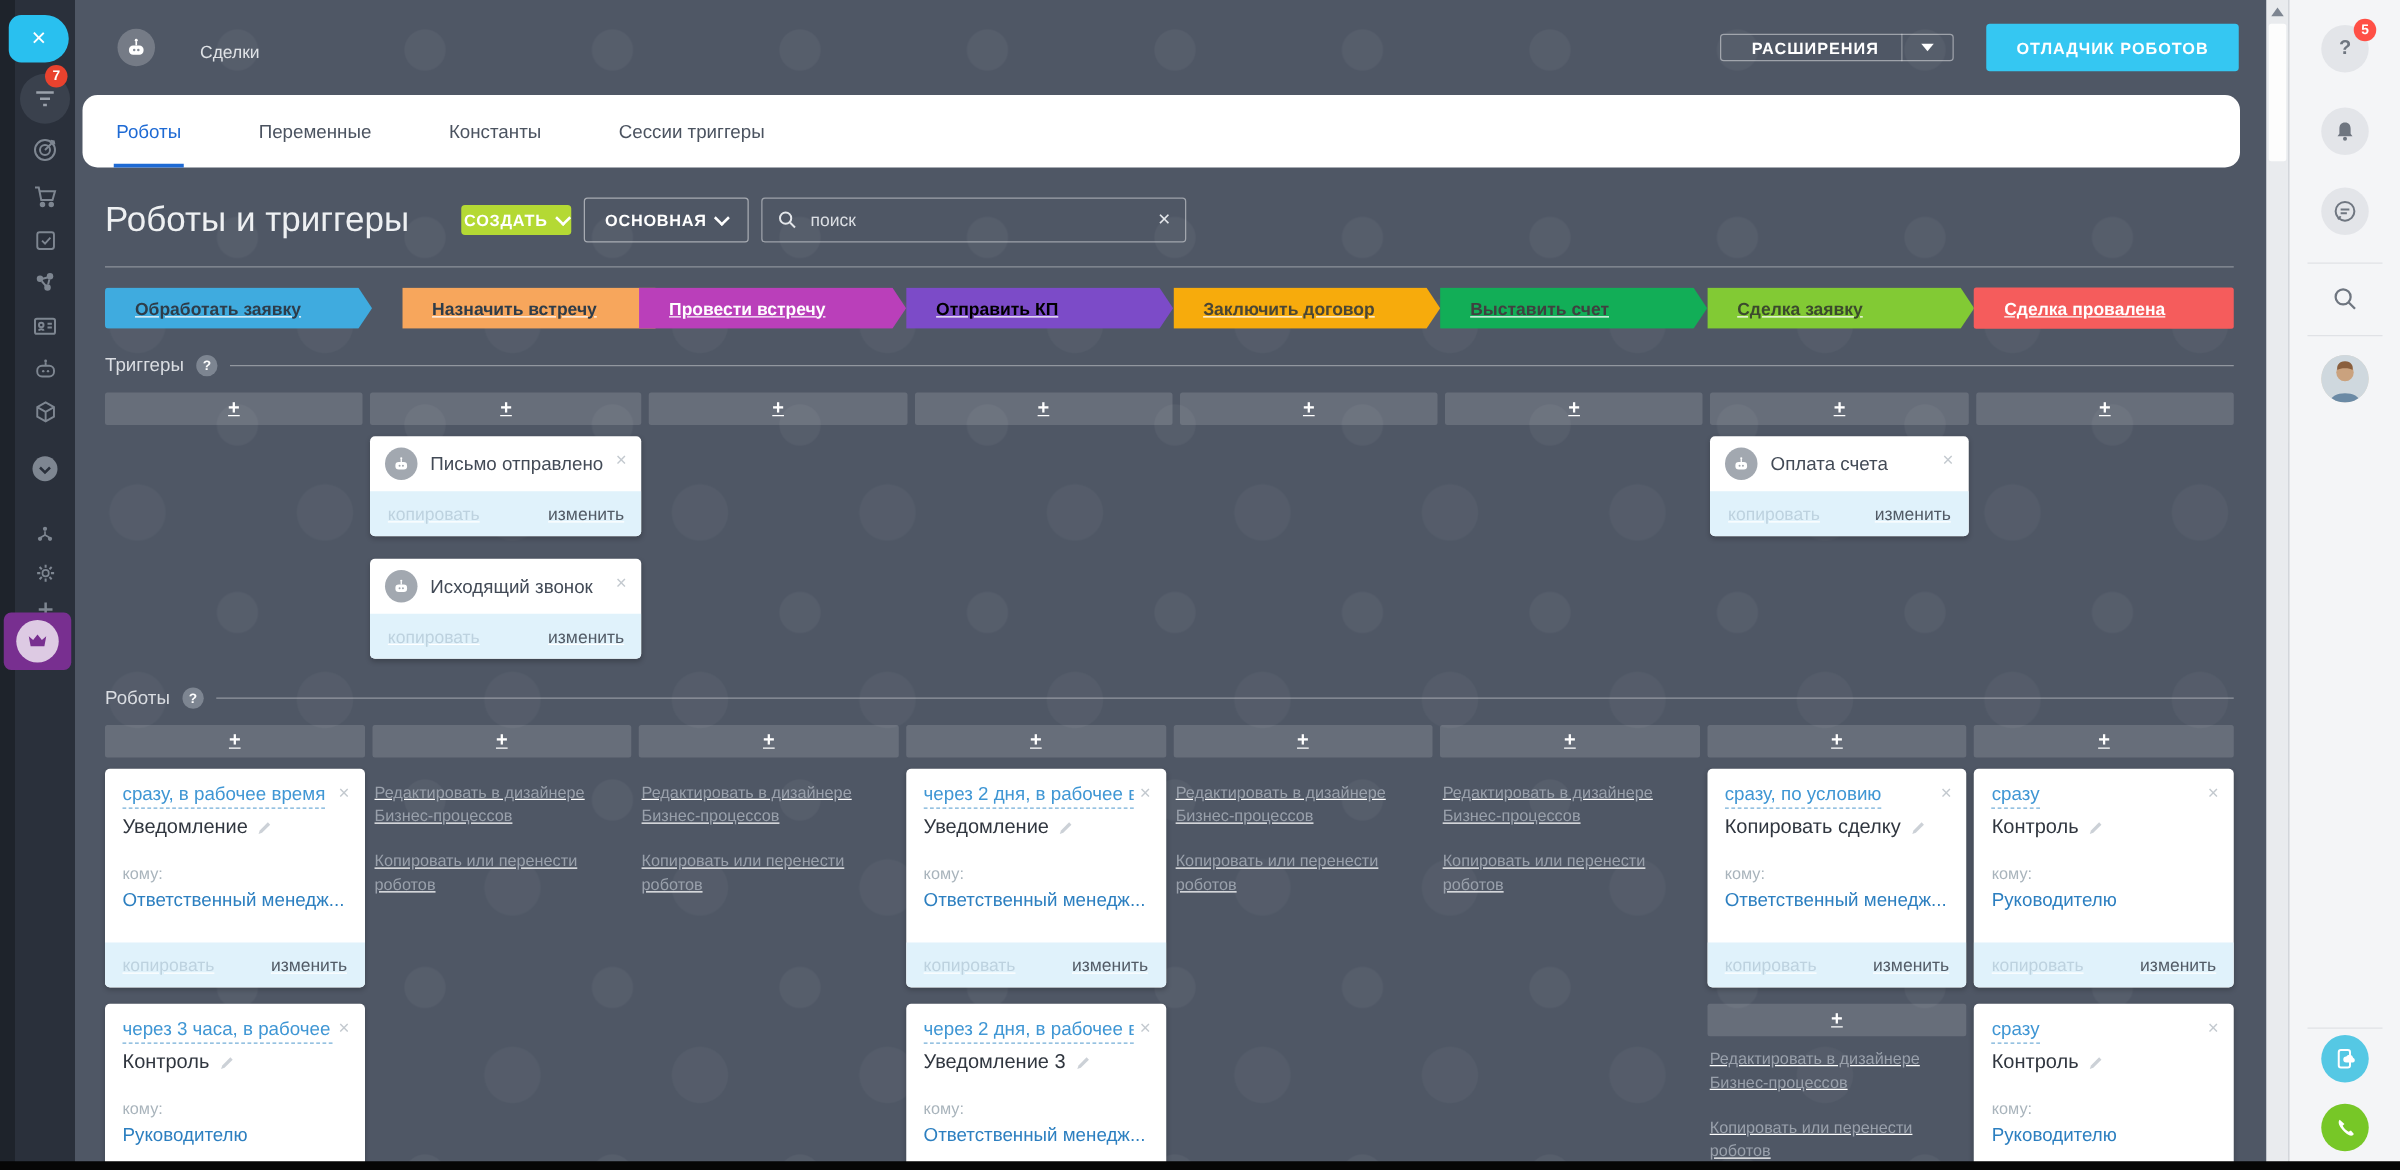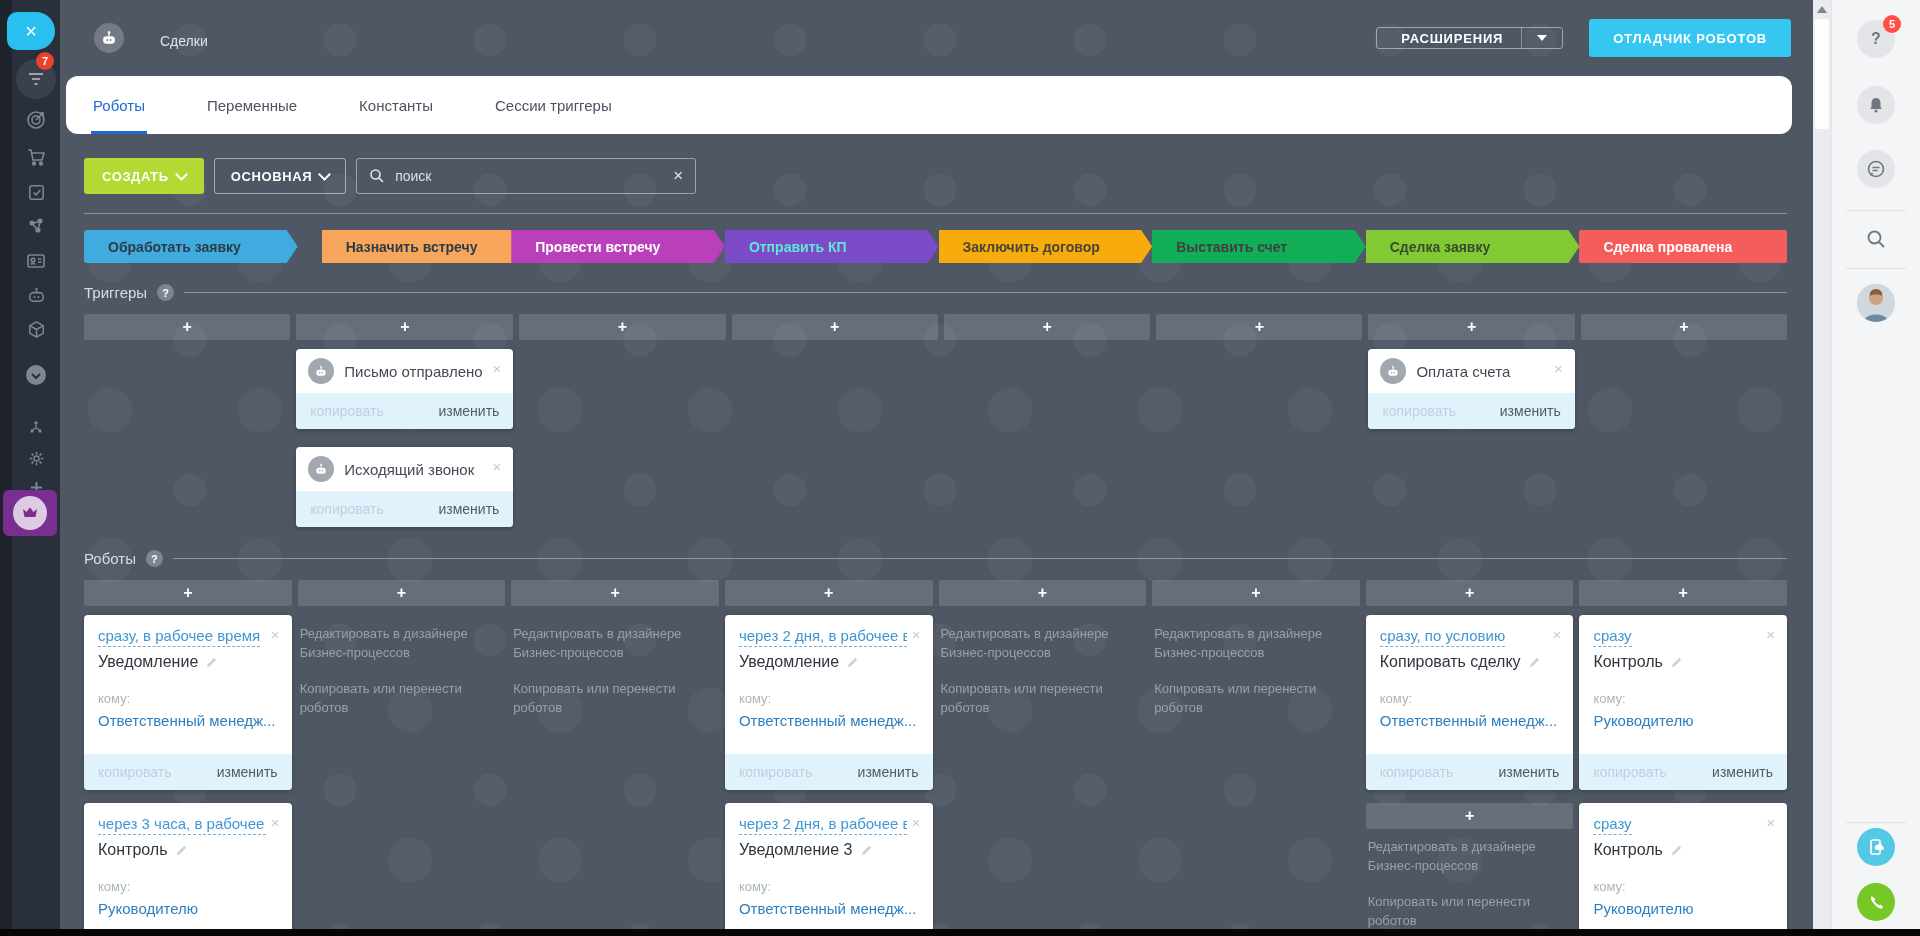--- a/index.html
+++ b/index.html
@@ -61,40 +61,40 @@
 
   .tabbar { margin:0 21px 0 6px; height:58px; background:#fff; border-radius:12px;
     display:flex; align-items:stretch; padding-left:25px; }
   .tab { display:flex; align-items:center; padding:0 2px; margin-right:58px;
     font-size:15px; color:#4b5360; cursor:pointer; border-bottom:3px solid transparent;
     padding-top:3px; }
   .tab.active { color:#1e6ad4; border-bottom-color:#1e6ad4; }
 
   .titlerow { display:flex; align-items:center; padding:0 26px 0 24px; margin-top:22px; height:40px; }
   .page-title { font-size:28px; font-weight:300; color:#eef0f2; margin-right:42px; }
-  .btn-create { height:36px; background:#b4d934; border-radius:3px; color:#fff; font-size:13px;
+  .btn-create { height:24px; background:#b4d934; border-radius:3px; color:#fff; font-size:13px;
     font-weight:bold; letter-spacing:0.6px; display:flex; align-items:center; gap:8px;
-    padding:0 18px; cursor:pointer; }
+    padding:0 2px; cursor:pointer; }
   .btn-funnel { height:36px; border:1px solid rgba(255,255,255,0.5); border-radius:3px;
     color:#fff; font-size:13px; font-weight:bold; letter-spacing:0.6px;
     display:flex; align-items:center; gap:8px; padding:0 16px; margin-left:10px; cursor:pointer; }
   .chev { width:9px; height:9px; border-right:2px solid #fff; border-bottom:2px solid #fff;
     transform:rotate(45deg); margin-top:-4px; }
   .btn-create .chev { border-color:#fff; }
   .searchbox { height:36px; flex:0 0 340px; border:1px solid rgba(255,255,255,0.45);
     border-radius:3px; margin-left:10px; display:flex; align-items:center; padding:0 12px; }
   .searchbox input { flex:1; background:transparent; border:none; outline:none; color:#fff;
     font-size:14px; font-family:"Liberation Sans",sans-serif; margin-left:10px; }
   .searchbox input::placeholder { color:#e3e6ea; opacity:0.95; }
   .search-x { color:#e3e6ea; font-size:17px; cursor:pointer; }
 
   .hline { height:1px; background:rgba(255,255,255,0.35); margin:17px 26px 0 24px; }
 
   
-  .grid8 { display:grid; grid-template-columns:repeat(8,1fr); gap:6px; padding:0 26px 0 24px; }
+  .grid8 { display:grid; grid-template-columns:repeat(8,1fr); gap:6px; padding:0 26px 0 24px;text-decoration:underline; }
   .stages { margin-top:16px; }
   .stage { height:33px; display:flex; align-items:center; padding-left:24px;
     font-size:14px; font-weight:bold; position:relative; cursor:pointer;
     clip-path:polygon(0 0, calc(100% - 11px) 0, 100% 50%, calc(100% - 11px) 100%, 0 100%);
     width:calc(100% + 6px); }
   .stage.first { border-radius:3px 0 0 3px; }
   .stage.last { clip-path:none; width:100%; border-radius:2px; }
 
   
   .sechead { display:flex; align-items:center; gap:10px; padding:0 26px 0 24px; }
@@ -300,20 +300,21 @@
     </div>
 
     <div class="tabbar">
       <div class="tab active">Роботы</div>
       <div class="tab">Переменные</div>
       <div class="tab">Константы</div>
       <div class="tab">Сессии триггеры</div>
     </div>
 
     <div class="titlerow">
+      <div class="page-title">Роботы и триггеры</div>
       <div class="btn-create">
         <span>СОЗДАТЬ</span>
         <span class="chev"></span>
       </div>
       <div class="btn-funnel">
         <span>ОСНОВНАЯ</span>
         <span class="chev"></span>
       </div>
       <div class="searchbox">
         <svg width="16" height="16" viewBox="0 0 16 16">
@@ -330,21 +331,21 @@
     <div class="grid8 stages">
       <div class="stage first" style="background: rgb(63, 171, 223); color: rgb(46, 60, 73);">
           <span>Обработать заявку</span>
         </div>
       <div class="stage" style="background: rgb(247, 166, 92); color: rgb(46, 60, 73); margin-left: 24px;">
           <span>Назначить встречу</span>
         </div>
       <div class="stage" style="background: rgb(186, 63, 186); color: rgb(255, 255, 255);">
           <span>Провести встречу</span>
         </div>
-      <div class="stage" style="background: rgb(124, 75, 200); color: #5eead4;">
+      <div class="stage" style="background: rgb(124, 75, 200); color: #000000;">
           <span>Отправить КП</span>
         </div>
       <div class="stage" style="background: rgb(247, 171, 12); color: rgb(74, 70, 53);">
           <span>Заключить договор</span>
         </div>
       <div class="stage" style="background: rgb(18, 174, 87); color: #404040;">
           <span>Выставить счет</span>
         </div>
       <div class="stage" style="background: rgb(130, 202, 52); color: rgb(59, 74, 45);">
           <span>Сделка заявку</span>

